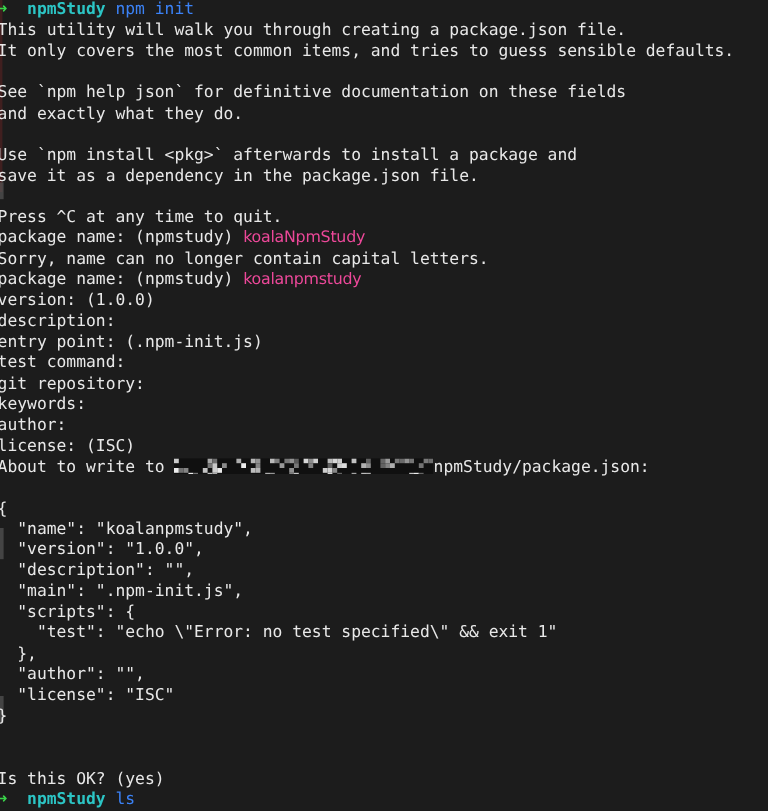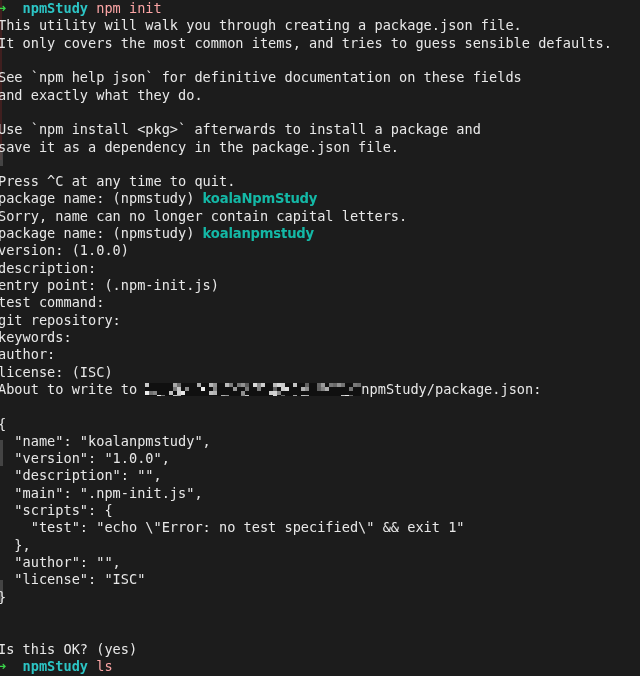--- a/index.html
+++ b/index.html
@@ -33,26 +33,26 @@
   }
   .blank { height: 17.32px; }
   .arrow {
     color: #3ad54a;
     font-weight: bold;
   }
   .cwd {
     color: #2cc5c5;
     font-weight: bold;
   }
-  .cmd { color: #fca5a5; }
+  .cmd { color: #3b82f6; }
   .out { color: #e8e8e8; }
   .typed {
-    color: #14b8a6;
+    color: #ec4899;
     font-family: "DejaVu Sans", "Liberation Sans", sans-serif;
-    font-weight: bold;
+    font-weight: normal;
     font-size: 13.2px;
     letter-spacing: -0.2px;
   }
   
   .redact {
     display: inline-block;
     vertical-align: -2px;
     width: 216px;
     height: 13px;
     position: relative;

